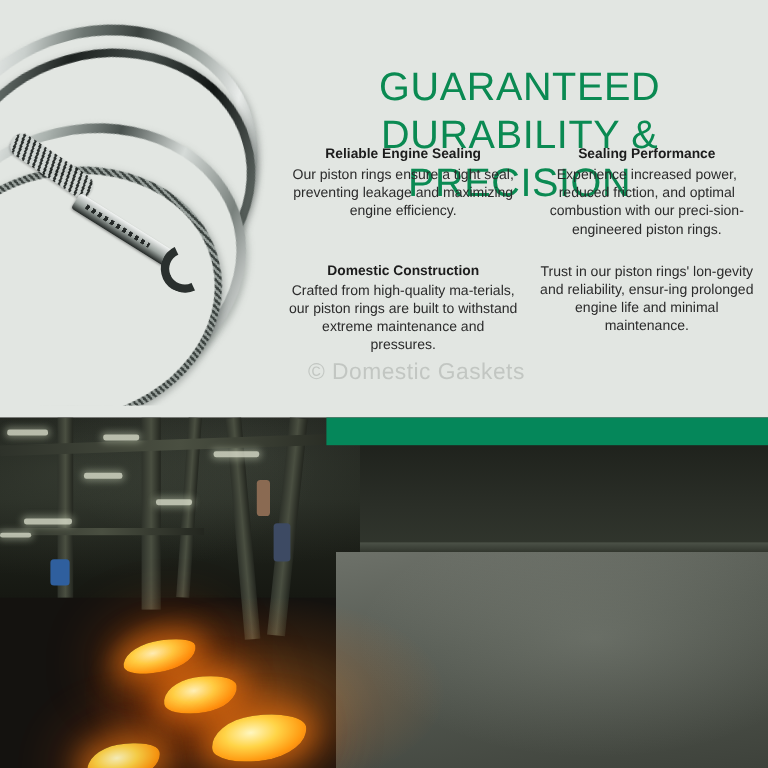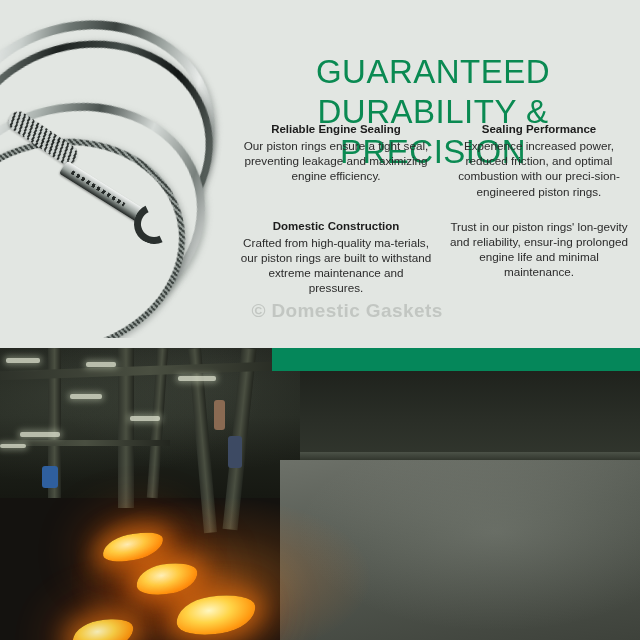--- a/index.html
+++ b/index.html
@@ -72,21 +72,21 @@
 
   
   .features{position:absolute;left:240px;top:122px;width:392px;
     display:grid;grid-template-columns:192px 192px;column-gap:11px;row-gap:20px;}
   .feature{width:192px;}
   .feature-title{font-size:11.5px;font-weight:bold;color:#1c1c1c;line-height:15px;margin:0 0 1px 0;}
   .feature-body{font-size:11.7px;color:#2b2b2b;line-height:15.2px;margin:0;}
 
   
   .watermark{position:absolute;left:232px;top:300px;width:230px;
-    font-size:19px;font-weight:bold;color:rgba(150,155,150,.42);
+    font-size:19px;font-weight:normal;color:rgba(150,155,150,.42);
     letter-spacing:.4px;white-space:nowrap;pointer-events:none;}
 
   
   .green-bar{position:absolute;left:272px;top:348px;width:368px;height:23px;background:#05875a;z-index:4;}
 
   
   .factory{position:absolute;left:0;top:348px;width:640px;height:292px;overflow:hidden;
     background:#14120f;}
 
   

